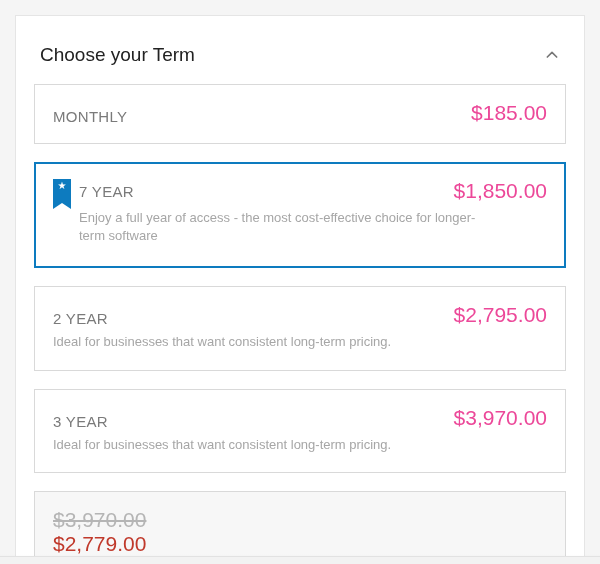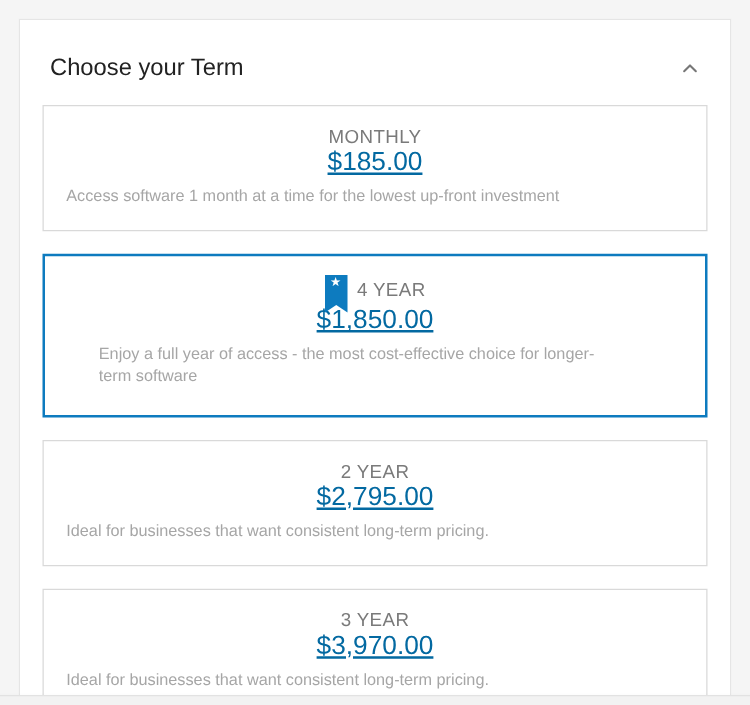--- a/index.html
+++ b/index.html
@@ -52,40 +52,38 @@
       cursor: pointer;
       background: #fff;
     }
     .option.selected {
       border: 2px solid #0d7bbf;
       padding: 15px 17px 21px 17px;
     }
     .option-header {
       display: flex;
       justify-content: space-between;
-      align-items: center;
-      flex-direction: column;
+      align-items: flex-end;
     }
     .option-title {
       font-size: 15px;
       font-weight: 400;
       color: #7a7a7a;
       letter-spacing: 0.3px;
     }
     .option.selected .option-title-row {
       display: flex;
       align-items: center;
       gap: 8px;
     }
     .option-price {
       font-size: 21px;
       font-weight: 400;
-      color: #0369a1;
+      color: #ec4899;
       white-space: nowrap;
-      text-decoration: underline;
     }
     .option-desc {
       font-size: 13px;
       color: #a6a6a6;
       margin-top: 6px;
       line-height: 1.4;
       max-width: 400px;
     }
     .option.selected .option-desc {
       margin-left: 26px;
@@ -167,30 +165,29 @@
           <polyline points="5 15 12 8 19 15"></polyline>
         </svg>
     </div>
   </div>
 
   <div class="option">
     <div class="option-header">
       <div class="option-title">MONTHLY</div>
       <div class="option-price">$185.00</div>
     </div>
-    <div class="option-desc">Access software 1 month at a time for the lowest up-front investment</div>
   </div>
 
   <div class="option selected">
     <div class="option-header">
       <div class="option-title-row">
         <div class="ribbon">
           <span class="ribbon-star">★</span>
         </div>
-        <div class="option-title">4 YEAR</div>
+        <div class="option-title">7 YEAR</div>
       </div>
       <div class="option-price">$1,850.00</div>
     </div>
     <div class="option-desc">Enjoy a full year of access - the most cost-effective choice for longer-term software</div>
   </div>
 
   <div class="option">
     <div class="option-header">
       <div class="option-title">2 YEAR</div>
       <div class="option-price">$2,795.00</div>

